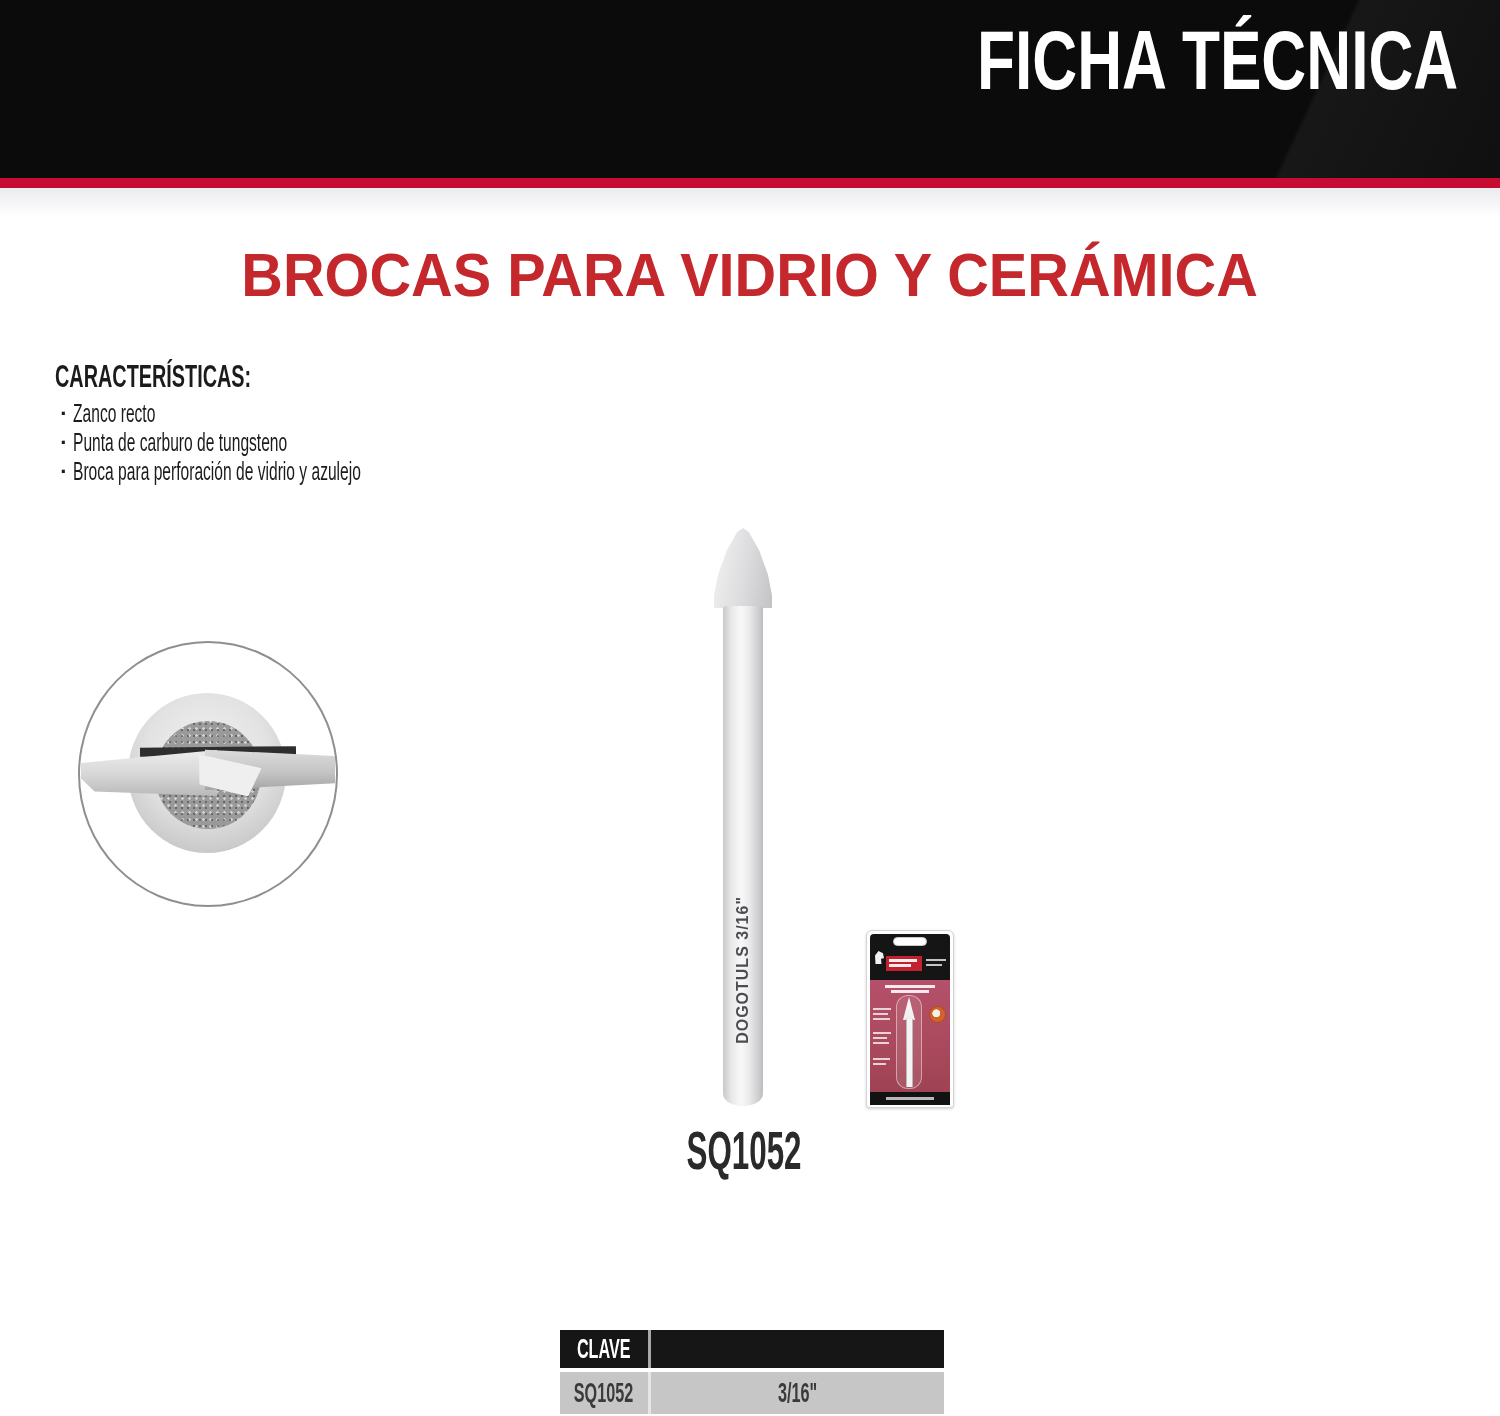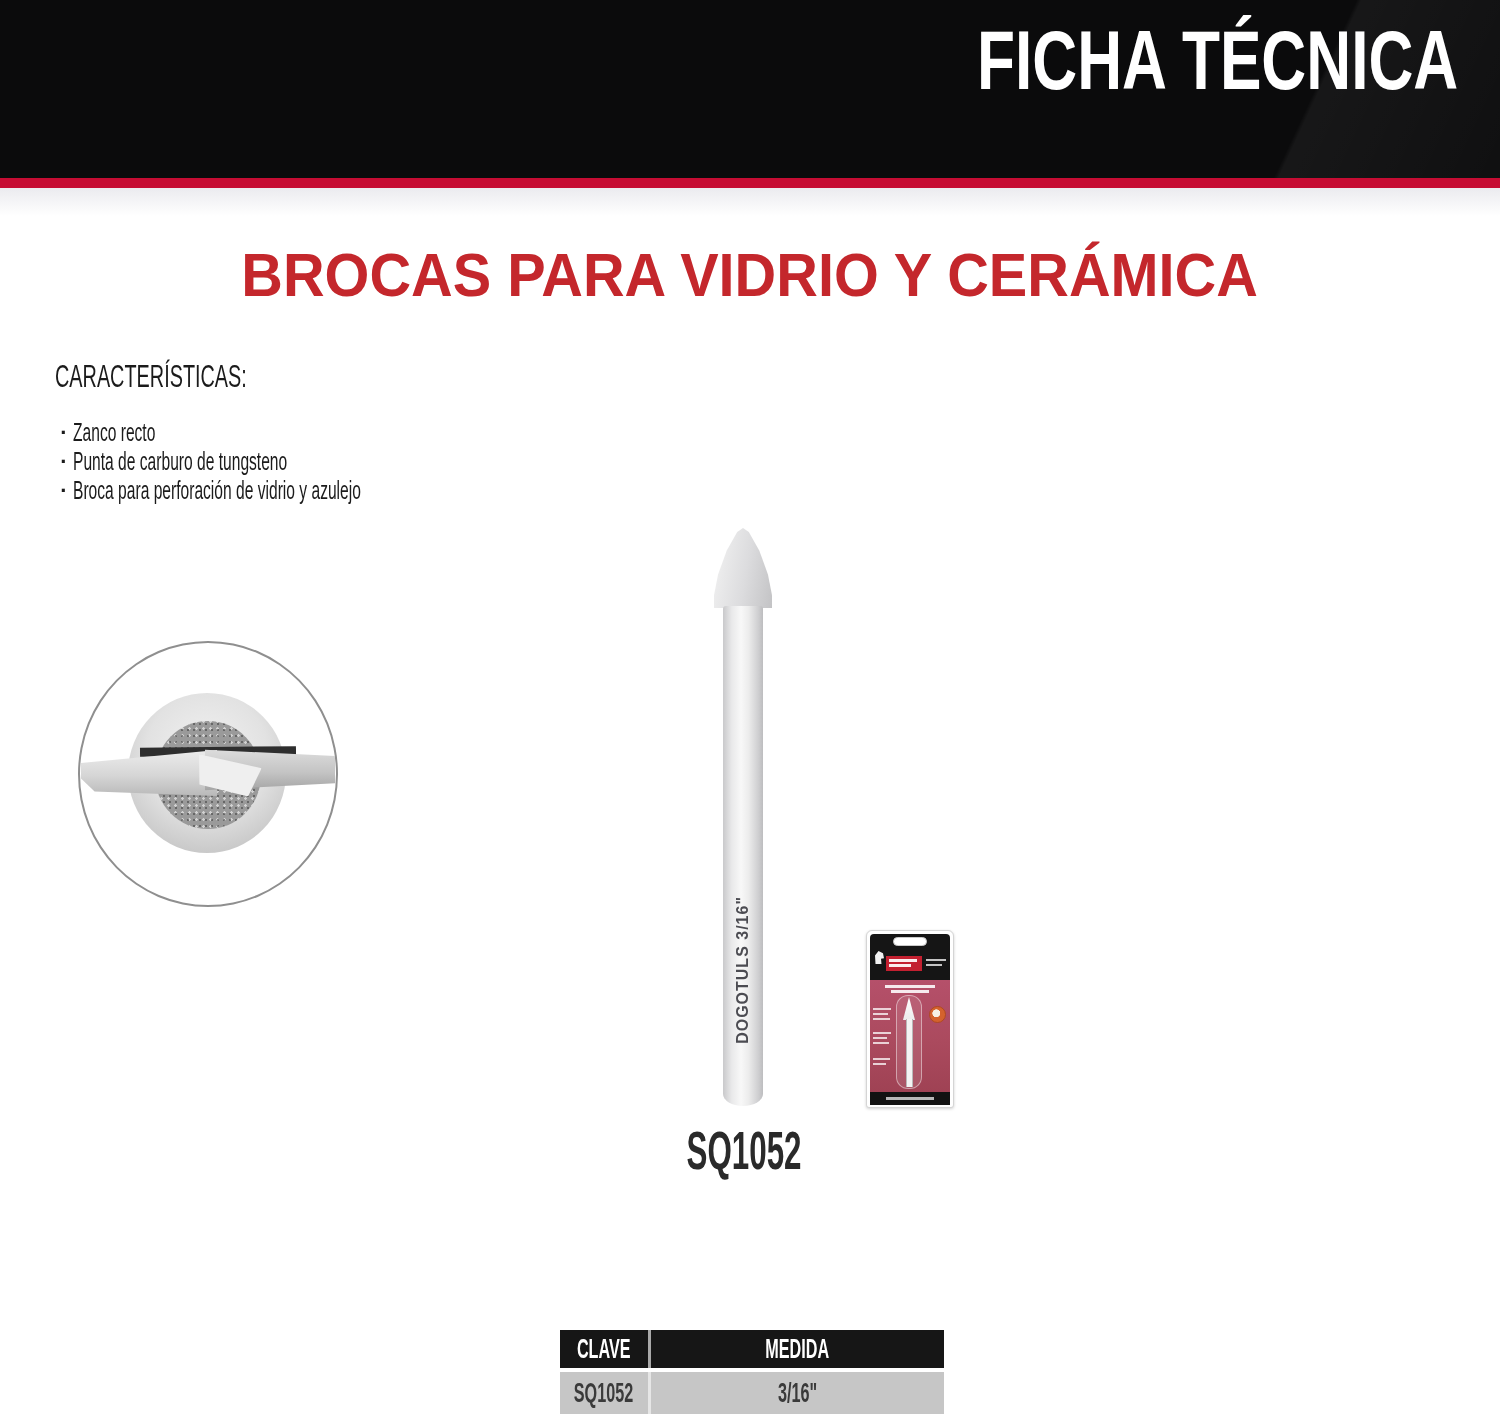--- a/index.html
+++ b/index.html
@@ -19,23 +19,23 @@
   .stripe-fade { position:absolute; left:0; top:188px; width:1500px; height:28px;
     background:linear-gradient(180deg,#ebebef 0%,#ffffff 100%); }
 
   
   .doc-title { position:absolute; left:0; top:243px; width:1500px; text-align:center;
     color:#c4272c; font-weight:bold; font-size:62px; line-height:64px; white-space:nowrap; }
   .sx93 { display:inline-block; transform:scaleX(0.93); transform-origin:50% 50%; }
 
   
   .features { position:absolute; left:55px; top:360px; width:560px; color:#1b1b1b; }
-  .features h3 { font-size:31px; line-height:34px; font-weight:normal; white-space:nowrap; }
+  .features h3 { font-size:31px; line-height:34px; font-weight:bold; white-space:nowrap; }
   .sx64 { display:inline-block; transform:scaleX(0.64); transform-origin:0 50%; }
-  .features ul { list-style:none; margin-top:24px; }
+  .features ul { list-style:none; margin-top:5px; }
   .features li { font-size:26px; line-height:29px; white-space:nowrap; }
   .features li .dot { display:inline-block; width:18px; text-align:center; font-weight:bold; font-size:22px; vertical-align:top; }
   .sx60 { display:inline-block; transform:scaleX(0.60); transform-origin:0 50%; }
 
   
   .inset { position:absolute; left:78px; top:641px; width:260px; height:266px; }
   .inset-circle { position:absolute; left:0; top:0; width:260px; height:266px; border:2px solid #8f8f8f;
     border-radius:50%; background:#ffffff; }
   .disc-mid { position:absolute; left:50px; top:52px; width:158px; height:160px; border-radius:50%;
     background:radial-gradient(circle at 50% 38%, #f2f2f2 0%, #e2e2e2 48%, #c9c9c9 78%, #b3b3b3 100%); }
@@ -199,23 +199,20 @@
       </div>
   </div>
 
 
   <div class="spec-table">
     <div class="t-head">
       <div class="t-cell c1">
         <span class="sx60c">CLAVE</span>
       </div>
       <div class="vdiv"></div>
-      <div class="t-cell c2">
-        <span class="sx60c">MEDIDA</span>
-      </div>
     </div>
     <div class="t-row">
       <div class="t-cell c1">
         <span class="sx60c">SQ1052</span>
       </div>
       <div class="vdiv"></div>
       <div class="t-cell c2">
         <span class="sx60c">3/16"</span>
       </div>
     </div>

